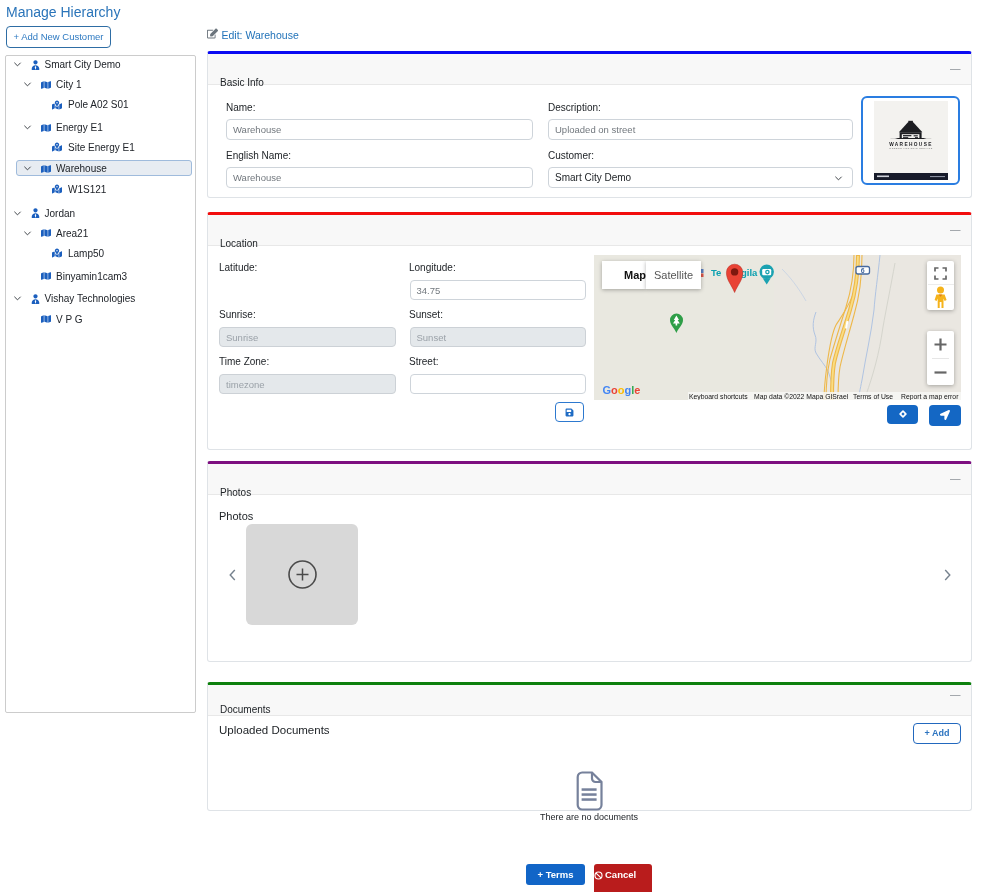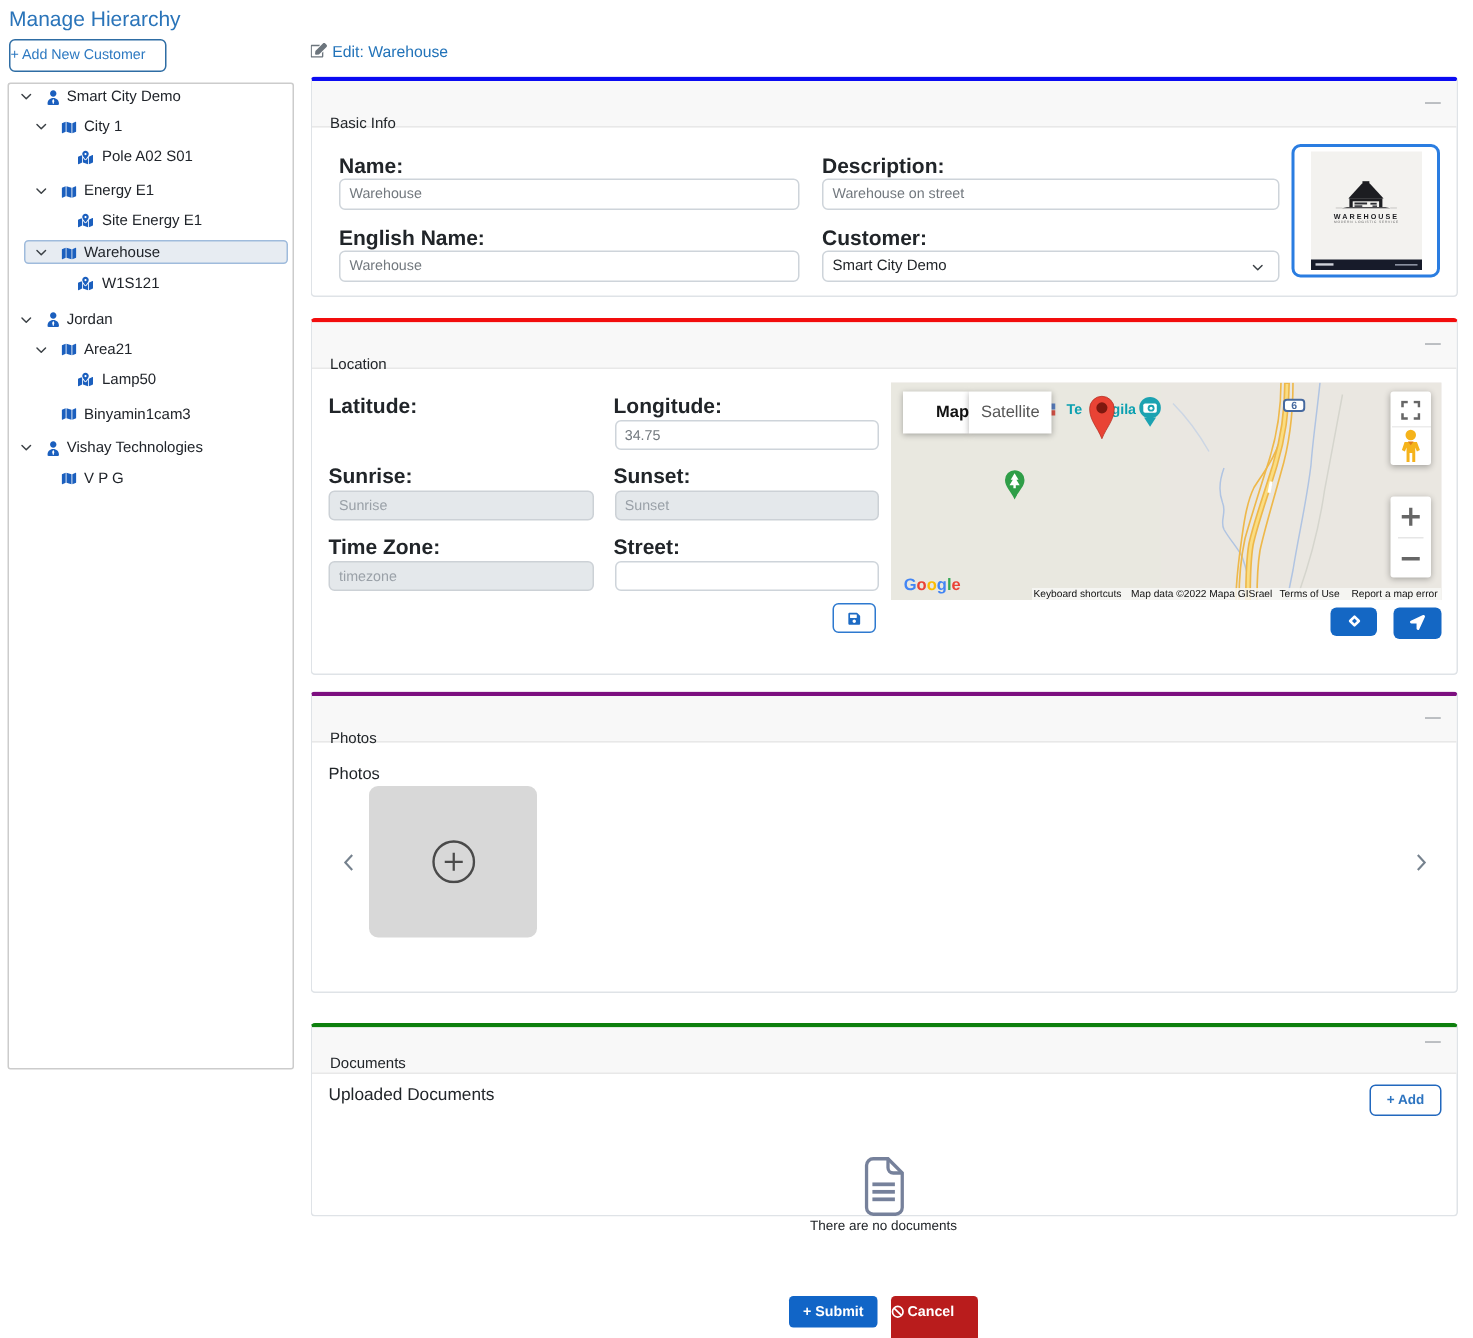--- a/index.html
+++ b/index.html
@@ -3,21 +3,21 @@
 <meta charset="utf-8">
 <style>
 *{margin:0;padding:0;box-sizing:border-box}
 html,body{background:#fff}
 body{font-family:"Liberation Sans",sans-serif}
 .page{position:relative;width:982px;height:892px;overflow:hidden;background:#fff}
 .abs{position:absolute}
 .card{position:absolute;left:207px;width:765px;background:#fff;border:1px solid #dfe3e7;border-radius:3px}
 .chead{position:absolute;left:0;right:0;top:0;height:28px;background:#f8f8f8;border-bottom:1px solid #e8e8e8;font-size:10px;color:#212529;line-height:28px;padding:15px 12px}
 .minus{position:absolute;right:11px;top:0;color:#8a9096;font-size:10.5px;font-weight:400;letter-spacing:-.5px}
-.lbl{position:absolute;font-size:14px;font-weight:700;color:#212529;white-space:nowrap}
+.lbl{position:absolute;font-size:10px;font-weight:400;color:#212529;white-space:nowrap}
 .inp{position:absolute;height:21px;border:1px solid #ced4da;border-radius:4px;background:#fff;font-size:9.5px;color:#72787e;line-height:19px;padding:0 6px;white-space:nowrap;overflow:hidden}
 .dis{background:#e4e8eb;border-color:#ccd1d6;color:#9aa1a8}
 .trow{position:absolute;font-size:10px;color:#20242a;white-space:nowrap}
 .tico{position:absolute}
 .blue{color:#2a74b9}
 </style>
 </head>
 <body>
 <div class="page">
 <svg width="0" height="0" style="position:absolute">
@@ -39,21 +39,21 @@
         </symbol>
 <symbol id="i-save" viewBox="0 0 448 512">
           <path d="M433.941 129.941l-83.882-83.882A48 48 0 0 0 316.118 32H48C21.49 32 0 53.49 0 80v352c0 26.51 21.49 48 48 48h352c26.51 0 48-21.49 48-48V163.882a48 48 0 0 0-14.059-33.941zM224 416c-35.346 0-64-28.654-64-64 0-35.346 28.654-64 64-64s64 28.654 64 64c0 35.346-28.654 64-64 64zm96-304.52V212c0 6.627-5.373 12-12 12H76c-6.627 0-12-5.373-12-12V108c0-6.627 5.373-12 12-12h228.52c3.183 0 6.235 1.264 8.485 3.515l3.48 3.48A11.996 11.996 0 0 1 320 111.48z"></path>
         </symbol>
 <symbol id="i-nav" viewBox="0 0 512 512">
           <path d="M444.52 3.52L28.74 195.42c-47.97 22.39-31.98 92.75 19.19 92.75h175.91v175.91c0 51.17 70.36 67.17 92.75 19.19l191.9-415.78c16.19-35.18-23.79-75.16-63.97-63.97z"></path>
         </symbol>
 </defs>
 </svg>
 <div class="abs blue" style="left:6px;top:4px;font-size:14px">Manage Hierarchy</div>
-<div class="abs" style="left:6px;top:26px;width:105px;height:22px;border:1px solid #2e6da4;border-radius:4px;font-size:9.5px;color:#2d79c1;line-height:20px">+ Add New Customer</div>
+<div class="abs" style="left:6px;top:26px;width:105px;height:22px;border:1px solid #2e6da4;border-radius:4px;font-size:9.5px;color:#2d79c1;text-align:center;line-height:20px">+ Add New Customer</div>
 <div class="abs" style="left:5px;top:55px;width:191px;height:658px;border:1px solid #ccc;border-radius:2px"></div>
 
 <div class="abs" style="left:16px;top:160px;width:176px;height:16px;background:#e7ecf2;border:1px solid #9fbbdc;border-radius:3px"></div>
 <svg class="tico" style="left:13px;top:60px" width="9" height="9">
       <use href="#i-chev"></use>
     </svg>
 <svg class="tico" style="left:30.5px;top:59.5px" width="9" height="10" fill="#1b5fbe">
       <use href="#i-user"></use>
     </svg>
 <div class="trow" style="left:44.5px;top:59px">Smart City Demo</div>
@@ -130,21 +130,21 @@
 <div class="abs" style="left:221.5px;top:28.5px;font-size:10.5px;color:#2273b9">Edit: Warehouse</div>
 
 <div class="card" style="top:51px;height:147px;border-top:3px solid #0b0bf2">
 <div class="chead">Basic Info<span class="minus">—</span></div>
 </div>
 <div class="lbl" style="left:226px;top:101.5px">Name:</div>
 <div class="inp" style="left:226px;top:119px;width:307px">Warehouse</div>
 <div class="lbl" style="left:226px;top:149.5px">English Name:</div>
 <div class="inp" style="left:226px;top:167px;width:307px">Warehouse</div>
 <div class="lbl" style="left:548px;top:101.5px">Description:</div>
-<div class="inp" style="left:548px;top:119px;width:305px">Warehouse on street</div>
+<div class="inp" style="left:548px;top:119px;width:305px">Uploaded on street</div>
 <div class="lbl" style="left:548px;top:149.5px">Customer:</div>
 <div class="inp" style="left:548px;top:167px;width:305px;color:#212529;font-size:10px">Smart City Demo
 <svg style="position:absolute;right:9px;top:6px" width="9" height="9">
         <use href="#i-chev"></use>
       </svg></div>
 
 <div class="abs" style="left:861px;top:96px;width:99px;height:89px;border:2px solid #2a7de1;border-radius:6px;background:#fff"></div>
 <div class="abs" style="left:874px;top:101px;width:74px;height:79px;background:#f3f2ef;overflow:hidden">
 <svg width="74" height="79">
 <rect x="34.3" y="19.8" width="4.6" height="2.2" fill="#1c1d21"></rect>
@@ -290,19 +290,19 @@
 <path d="M8.2,1.5 H18 L27.5,11 V34 a4.5,4.5 0 0 1 -4.5,4.5 H8.2 a4.5,4.5 0 0 1 -4.5,-4.5 V6 a4.5,4.5 0 0 1 4.5,-4.5 z"></path>
 <path d="M18,1.5 V7.5 a3.5,3.5 0 0 0 3.5,3.5 H27.5"></path>
 <g stroke="none" fill="#76819b">
 <rect x="7.6" y="17.3" width="15" height="2.5"></rect>
 <rect x="7.6" y="22.3" width="15" height="2.5"></rect>
 <rect x="7.6" y="27.3" width="15" height="2.5"></rect>
 </g>
 </svg>
 <div class="abs" style="left:509px;top:812px;width:160px;text-align:center;font-size:9px;color:#212529">There are no documents</div>
 
-<div class="abs" style="left:526px;top:864px;width:59px;height:21px;background:#1165c7;border-radius:3px;color:#fff;font-size:9.5px;font-weight:700;text-align:center;line-height:21px">+ Submit</div>
+<div class="abs" style="left:526px;top:864px;width:59px;height:21px;background:#1165c7;border-radius:3px;color:#fff;font-size:9.5px;font-weight:700;text-align:center;line-height:21px">+ Terms</div>
 <div class="abs" style="left:594px;top:864px;width:58px;height:35px;background:#b91c1c;border-radius:3px;color:#fff;font-size:9.5px;font-weight:700;text-align:left;line-height:21px">
 <svg style="position:relative;top:1.5px;margin-right:2px" width="9" height="9" viewBox="0 0 12 12" fill="none" stroke="#fff">
         <circle cx="6" cy="6" r="4.7" stroke-width="1.5"></circle>
         <line x1="2.7" y1="2.7" x2="9.3" y2="9.3" stroke-width="1.5"></line>
       </svg>Cancel</div>
 </div>
 
 </body></html>

